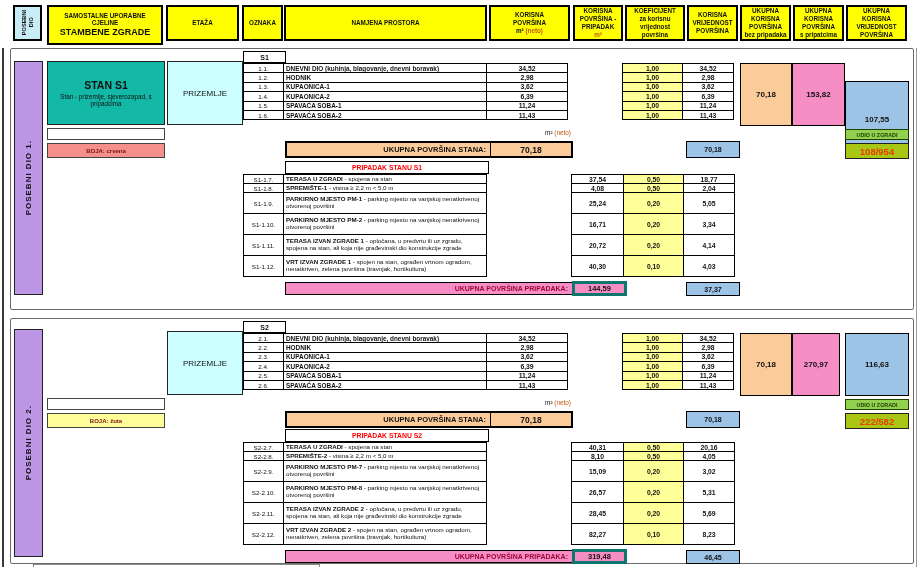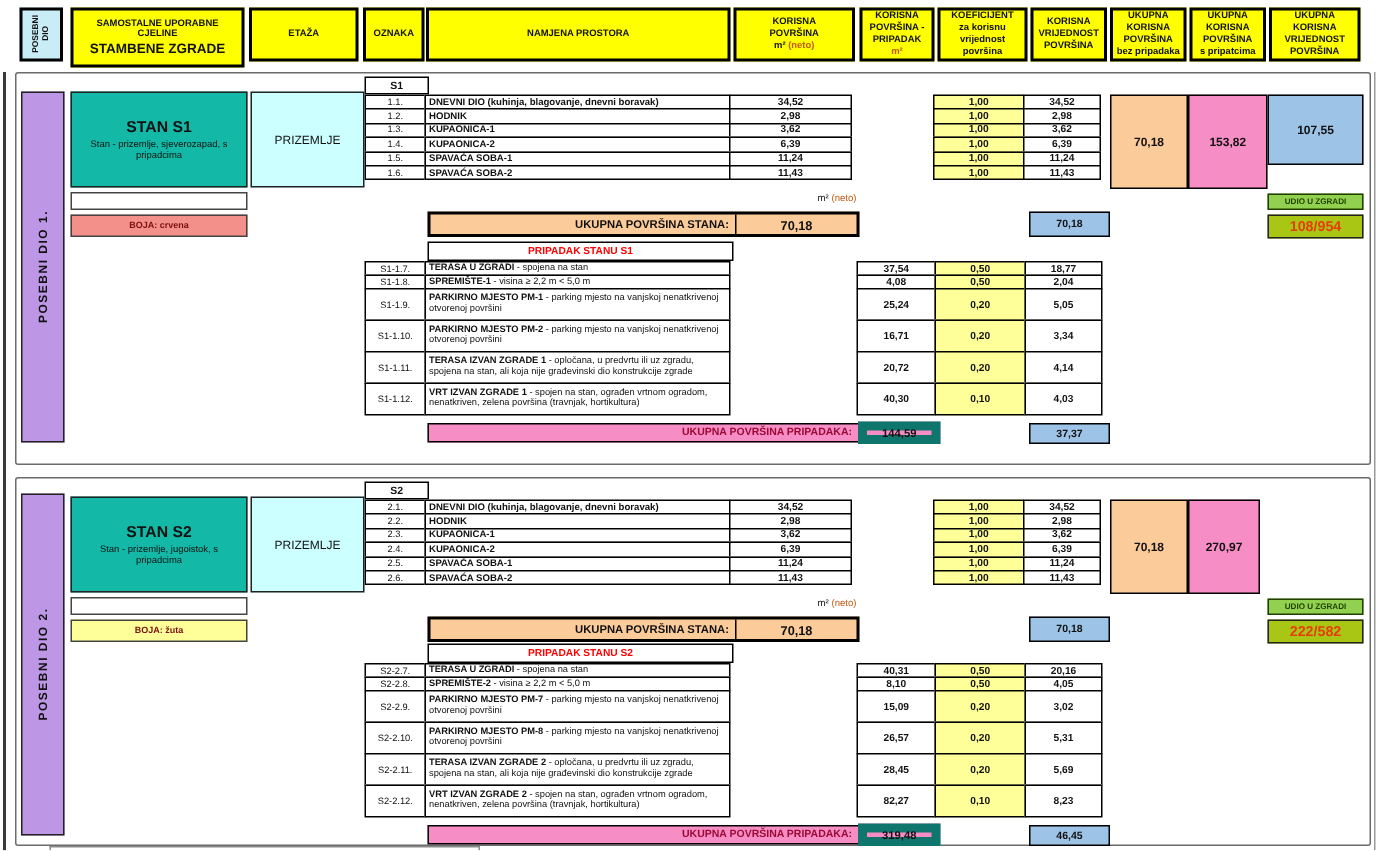--- a/index.html
+++ b/index.html
@@ -67,21 +67,21 @@
   .ukupna-grp .v { width:80px; display:flex; align-items:center; justify-content:center;
                    font-weight:bold; font-size:8.5px; }
   .bluebox { background:#9DC3E6; border:1.8px solid #000; font-weight:bold; font-size:7px;
              display:flex; align-items:center; justify-content:center; }
   .udio-val { background:#A9C614; border:1.5px solid #222; color:#E63C00; font-weight:bold;
               font-size:9.5px; display:flex; align-items:center; justify-content:center; }
   .ptitle { background:#fff; border:1.2px solid #000; color:#FF0000; font-weight:bold;
             font-size:6.8px; display:flex; align-items:center; justify-content:center; }
   .pink-lab { background:#F78DC5; border:1.5px solid #000; color:#9B0A36; font-weight:bold;
               font-size:7px; display:flex; align-items:center; justify-content:flex-end; padding-right:4px; }
-  .pink-val { background:#F78DC5; border:6px solid #0f766e; font-weight:bold; font-size:7.5px;
+  .pink-val { background:#F78DC5; border:3px solid #0f766e; font-weight:bold; font-size:7.5px;
               color:#111; display:flex; align-items:center; justify-content:center; }
   .edge-left { border-left:2px solid #3a3a3a; }
   .edge-right { border-left:1px solid #9a9a9a; }
   .partial-next { border:1px solid #8a8a8a; border-bottom:none; background:#fff; }
 </style>
 </head>
 <body>
 
 <div class="page">
 
@@ -189,21 +189,21 @@
           <div class="c name">SPAVAĆA SOBA-2</div>
           <div class="c area">11,43</div>
           <div class="sp" style="width:54px"></div>
           <div class="c koef">1,00</div>
           <div class="c val">11,43</div>
         </div>
       </div>
 
     <div class="abs merged bg-orange" style="left:729px;top:14px;width:52px;height:63px">70,18</div>
     <div class="abs merged bg-pink" style="left:781px;top:14px;width:53px;height:63px">153,82</div>
-    <div class="abs merged bg-blue" style="left:834px;top:14px;width:64px;height:47px">107,55</div>
+    <div class="abs merged bg-blue" style="left:834px;top:32px;width:64px;height:76px">107,55</div>
 
     <div class="abs whitebox" style="left:36px;top:79px;width:118px;height:12px"></div>
     <div class="abs m2neto" style="left:478px;top:80px;width:82px"><span>m²</span> <span class="unit">(neto)</span></div>
     <div class="abs udio-badge" style="left:834px;top:80px;width:64px;height:11px">UDIO U ZGRADI</div>
 
     <div class="abs boja boja-crvena" style="left:36px;top:94px;width:118px;height:15px">BOJA: crvena</div>
     <div class="abs ukupna-grp" style="left:274px;top:92px;width:288px;height:17px">
       <div class="lab">UKUPNA POVRŠINA STANA:</div>
       <div class="v">70,18</div>
     </div>
@@ -278,24 +278,20 @@
 
     <div class="abs pink-lab" style="left:274px;top:233px;width:288px;height:13px">UKUPNA POVRŠINA PRIPADAKA:</div>
     <div class="abs pink-val" style="left:561px;top:232px;width:55px;height:15px">144,59</div>
     <div class="abs bluebox" style="left:675px;top:233px;width:54px;height:14px">37,37</div>
   </div>
 
   <div class="section" style="top:318px;height:246px">
     <div class="abs vbox flexc" style="left:3px;top:10px;height:228px">
       <span class="vert">POSEBNI  DIO  2.</span>
     </div>
-    <div class="abs stanbox" style="left:36px;top:12px;width:118px;height:64px">
-      <div class="stan-title">STAN S2</div>
-      <div class="stan-sub">Stan - prizemlje, jugoistok, s pripadcima</div>
-    </div>
     <div class="abs etaza flexc" style="left:156px;top:12px;width:76px;height:64px">PRIZEMLJE</div>
     <div class="abs tagbox flexc" style="left:232px;top:2px;width:43px;height:12px">S2</div>
 
     <div class="abs rtable rooms" style="left:232px;top:14px">
 
     <div class="r-row">
           <div class="c num">2.1.</div>
           <div class="c name">DNEVNI DIO (kuhinja, blagovanje, dnevni boravak)</div>
           <div class="c area">34,52</div>
           <div class="sp" style="width:54px"></div>
@@ -339,20 +335,21 @@
           <div class="c name">SPAVAĆA SOBA-2</div>
           <div class="c area">11,43</div>
           <div class="sp" style="width:54px"></div>
           <div class="c koef">1,00</div>
           <div class="c val">11,43</div>
         </div>
       </div>
 
     <div class="abs merged bg-orange" style="left:729px;top:14px;width:52px;height:63px">70,18</div>
     <div class="abs merged bg-pink" style="left:781px;top:14px;width:48px;height:63px">270,97</div>
+    <div class="abs merged bg-blue" style="left:834px;top:14px;width:64px;height:63px">116,63</div>
 
     <div class="abs whitebox" style="left:36px;top:79px;width:118px;height:12px"></div>
     <div class="abs m2neto" style="left:478px;top:80px;width:82px"><span>m²</span> <span class="unit">(neto)</span></div>
     <div class="abs udio-badge" style="left:834px;top:80px;width:64px;height:11px">UDIO U ZGRADI</div>
 
     <div class="abs boja boja-zuta" style="left:36px;top:94px;width:118px;height:15px">BOJA: žuta</div>
     <div class="abs ukupna-grp" style="left:274px;top:92px;width:288px;height:17px">
       <div class="lab">UKUPNA POVRŠINA STANA:</div>
       <div class="v">70,18</div>
     </div>

